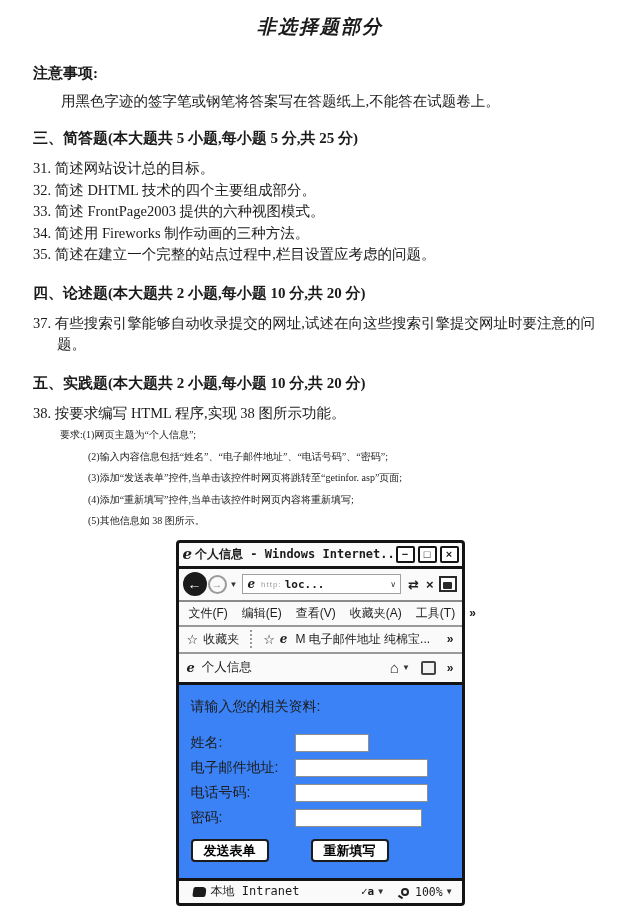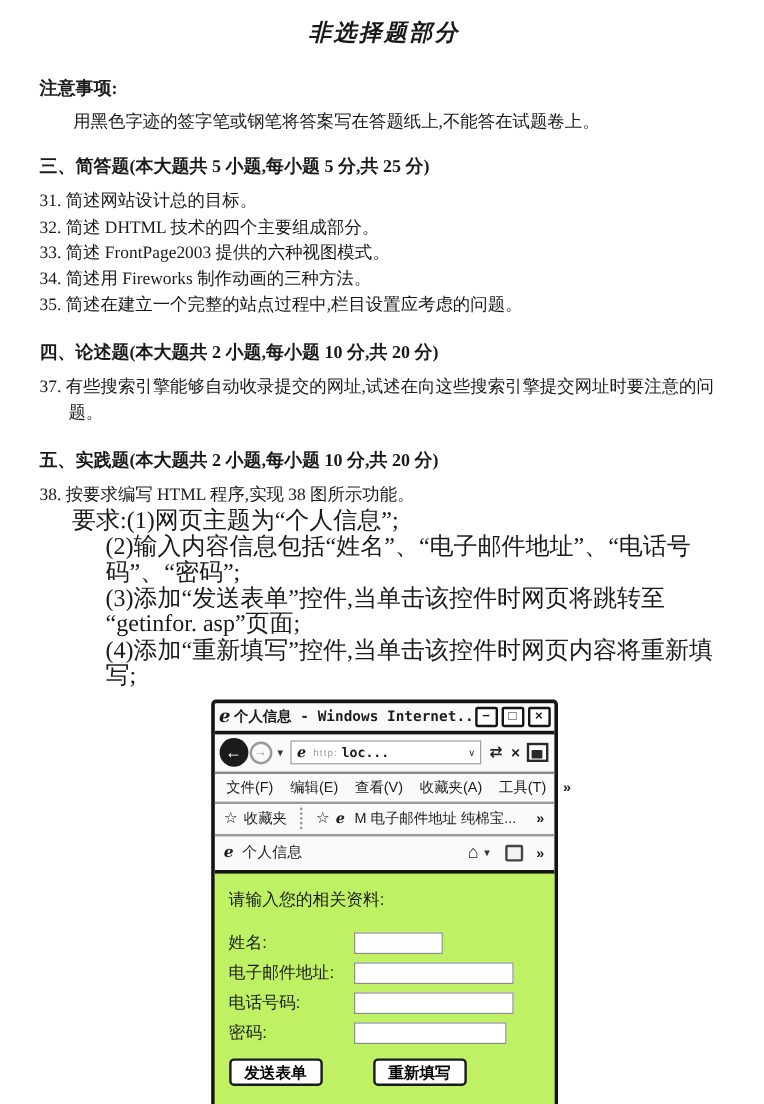--- a/index.html
+++ b/index.html
@@ -22,21 +22,21 @@
   }
   .notice-head { font-size: 15px; font-weight: bold; margin-bottom: 9px; }
   .notice-body { font-size: 14.5px; padding-left: 28px; margin-bottom: 10px; }
 
   .sec-head { font-size: 15px; font-weight: bold; margin: 18px 0 10px 0; }
   .q {
     font-size: 14.5px; line-height: 21.5px;
     padding-left: 24px; text-indent: -24px;
     margin-left: 0;
   }
-  .req { font-size: 20px; line-height: 21.5px; padding-left: 55px; }
+  .req { font-size: 10px; line-height: 21.5px; padding-left: 55px; }
   .req-first { padding-left: 27px; }
 
   
   .figure-wrap { margin: 8px auto 0 auto; width: 289px; }
   .ie-window {
     width: 289px;
     border: 3px solid #141414;
     border-radius: 4px;
     background: #fafafa;
     font-family: "Liberation Sans", "DejaVu Sans", sans-serif;
@@ -125,21 +125,21 @@
     font-size: 12.5px; gap: 4px;
   }
   .home-group { margin-left: auto; display: flex; align-items: center; gap: 3px; }
   .home-ico { font-size: 15px; font-weight: bold; }
   .page-ico {
     width: 15px; height: 14px; border: 2px solid #444; border-radius: 2px;
     background: #f2f2f2; margin-left: 8px;
   }
   .content {
     border-top: 3px solid #141414;
-    background: #bef264;
+    background: #3b82f6;
     min-height: 196px;
     padding: 13px 10px 10px 12px;
     font-family: "Liberation Sans", "DejaVu Sans", sans-serif;
   }
   .intro { font-size: 14px; margin-bottom: 18px; }
   .frm-row { display: flex; align-items: center; margin-bottom: 7px; }
   .frm-label { width: 104px; font-size: 14px; flex-shrink: 0; }
   .frm-input {
     height: 18px; border: 1px solid #8f8f8f; background: #fff;
     font-size: 12px; padding: 0 3px;
@@ -197,20 +197,21 @@
 
   <div class="sec-head">四、论述题(本大题共 2 小题,每小题 10 分,共 20 分)</div>
   <div class="q">37. 有些搜索引擎能够自动收录提交的网址,试述在向这些搜索引擎提交网址时要注意的问题。</div>
 
   <div class="sec-head">五、实践题(本大题共 2 小题,每小题 10 分,共 20 分)</div>
   <div class="q">38. 按要求编写 HTML 程序,实现 38 图所示功能。</div>
   <div class="req req-first">要求:(1)网页主题为“个人信息”;</div>
   <div class="req">(2)输入内容信息包括“姓名”、“电子邮件地址”、“电话号码”、“密码”;</div>
   <div class="req">(3)添加“发送表单”控件,当单击该控件时网页将跳转至“getinfor. asp”页面;</div>
   <div class="req">(4)添加“重新填写”控件,当单击该控件时网页内容将重新填写;</div>
+  <div class="req">(5)其他信息如 38 图所示。</div>
 
   <div class="figure-wrap">
     <div class="ie-window">
 
       <div class="titlebar">
         <span class="ie-logo">e</span>
         <span class="title-text">个人信息 - Windows Internet...</span>
         <span class="win-btn">−</span>
         <span class="win-btn">□</span>
         <span class="win-btn">×</span>

